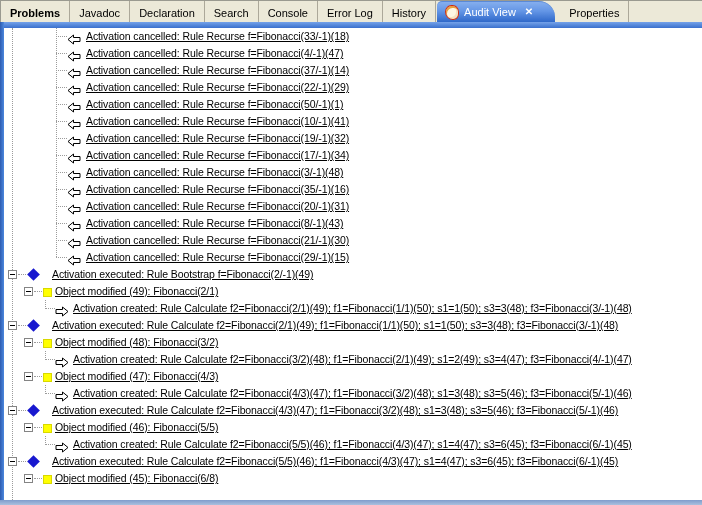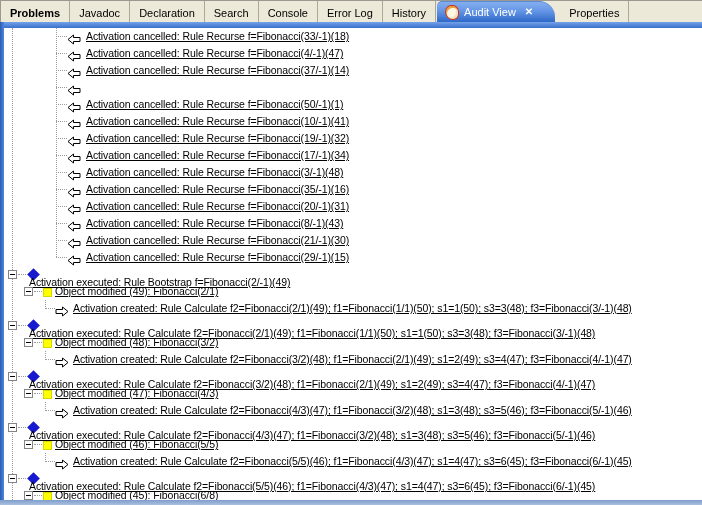--- a/index.html
+++ b/index.html
@@ -88,21 +88,21 @@
   }
   .arrow-icon{position:absolute;top:3px;}
   
   .k-cancelled .conn{left:56px;top:8px;width:11px;border-top:1px dotted #9b9b9b;height:0;}
   .k-cancelled .arrow-icon{left:67px;}
   .k-cancelled .label{left:86px;}
 
   .k-executed .expander{left:8px;}
   .k-executed .dots{left:18px;width:8px;}
   .k-executed .diamond-icon{left:29px;}
-  .k-executed .label{left:29px;margin-top:8px;}
+  .k-executed .label{left:52px;}
 
   .k-modified .expander{left:24px;}
   .k-modified .dots{left:34px;width:8px;}
   .k-modified .square-icon{left:43px;}
   .k-modified .label{left:55px;}
 
   .k-created .conn{
     left:45px;top:0;width:10px;height:9px;
     border-left:1px dotted #9b9b9b;border-bottom:1px dotted #9b9b9b;
   }
@@ -168,20 +168,21 @@
         <span class="arrow-icon"><svg width="14" height="11">
             <path d="M6.5 1 L1 5.5 L6.5 10 L6.5 7.5 H13 V3.5 H6.5 Z" fill="#ffffff" stroke="#000000"></path>
           </svg></span>
         <span class="label">Activation cancelled: Rule Recurse f=Fibonacci(37/-1)(14)</span>
       </div>
       <div class="row k-cancelled">
         <span class="conn"></span>
         <span class="arrow-icon"><svg width="14" height="11">
             <path d="M6.5 1 L1 5.5 L6.5 10 L6.5 7.5 H13 V3.5 H6.5 Z" fill="#ffffff" stroke="#000000"></path>
           </svg></span>
+        <span class="label">Activation cancelled: Rule Recurse f=Fibonacci(22/-1)(29)</span>
       </div>
       <div class="row k-cancelled">
         <span class="conn"></span>
         <span class="arrow-icon"><svg width="14" height="11">
             <path d="M6.5 1 L1 5.5 L6.5 10 L6.5 7.5 H13 V3.5 H6.5 Z" fill="#ffffff" stroke="#000000"></path>
           </svg></span>
         <span class="label">Activation cancelled: Rule Recurse f=Fibonacci(50/-1)(1)</span>
       </div>
       <div class="row k-cancelled">
         <span class="conn"></span>
@@ -285,28 +286,20 @@
         <span class="square-icon"></span>
         <span class="label">Object modified (48): Fibonacci(3/2)</span>
       </div>
       <div class="row k-created">
         <span class="conn"></span>
         <span class="arrow-icon"><svg width="14" height="11">
             <path d="M7.5 1 L13 5.5 L7.5 10 L7.5 7.5 H1 V3.5 H7.5 Z" fill="#ffffff" stroke="#000000"></path>
           </svg></span>
         <span class="label">Activation created: Rule Calculate f2=Fibonacci(3/2)(48); f1=Fibonacci(2/1)(49); s1=2(49); s3=4(47); f3=Fibonacci(4/-1)(47)</span>
       </div>
-      <div class="row k-executed">
-        <span class="expander">
-          <span class="minus"></span>
-        </span>
-        <span class="dots"></span>
-        <span class="diamond-icon"></span>
-        <span class="label">Activation executed: Rule Calculate f2=Fibonacci(3/2)(48); f1=Fibonacci(2/1)(49); s1=2(49); s3=4(47); f3=Fibonacci(4/-1)(47)</span>
-      </div>
       <div class="row k-modified">
         <span class="expander">
           <span class="minus"></span>
         </span>
         <span class="dots"></span>
         <span class="square-icon"></span>
         <span class="label">Object modified (47): Fibonacci(4/3)</span>
       </div>
       <div class="row k-created">
         <span class="conn"></span>

